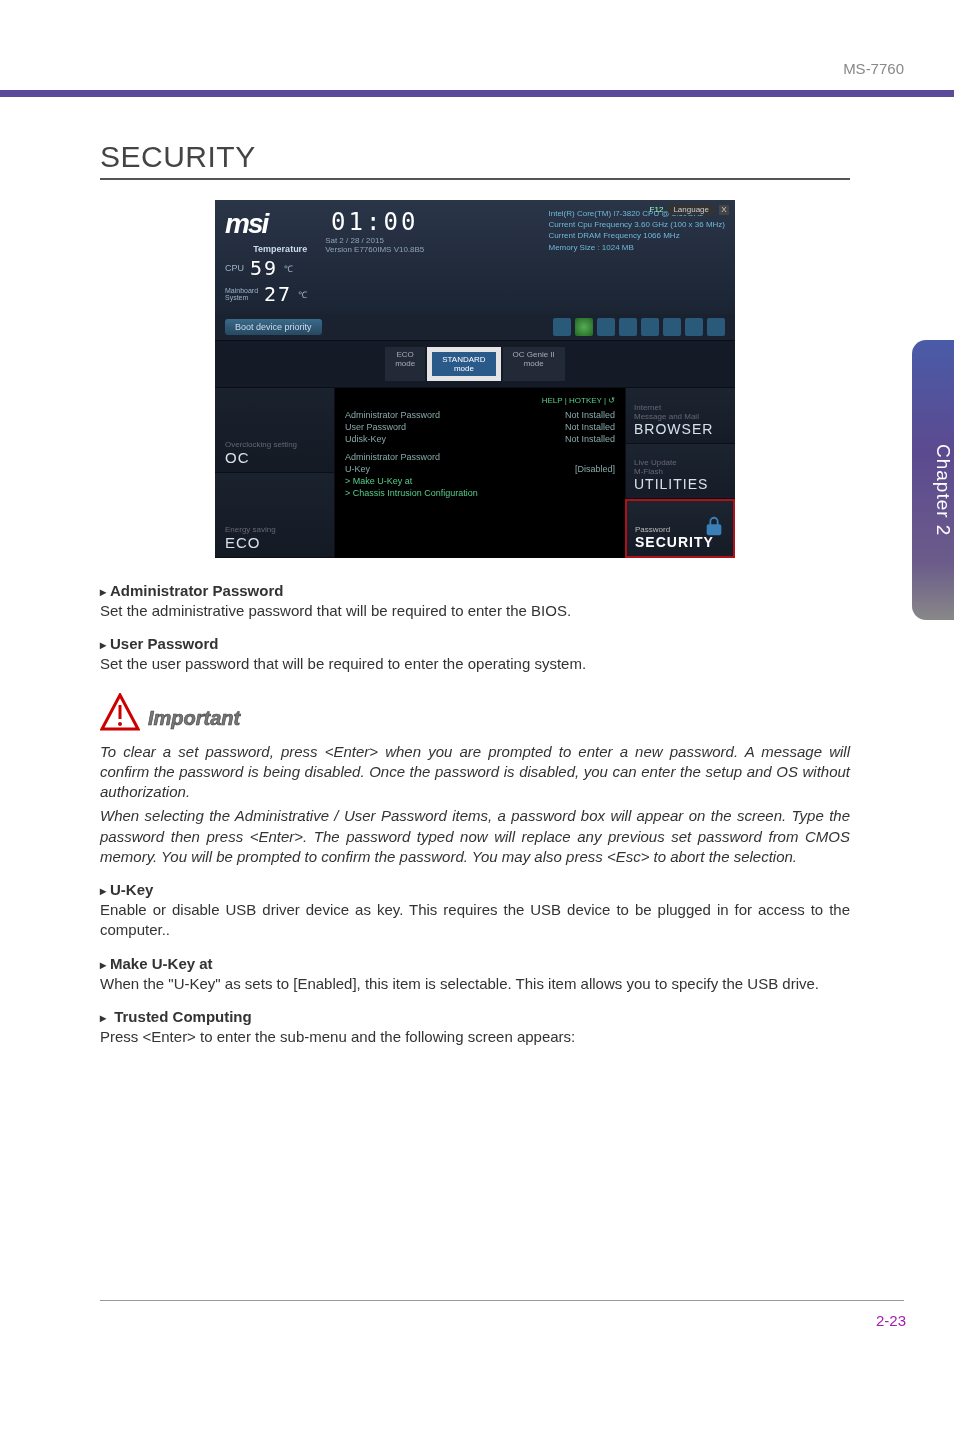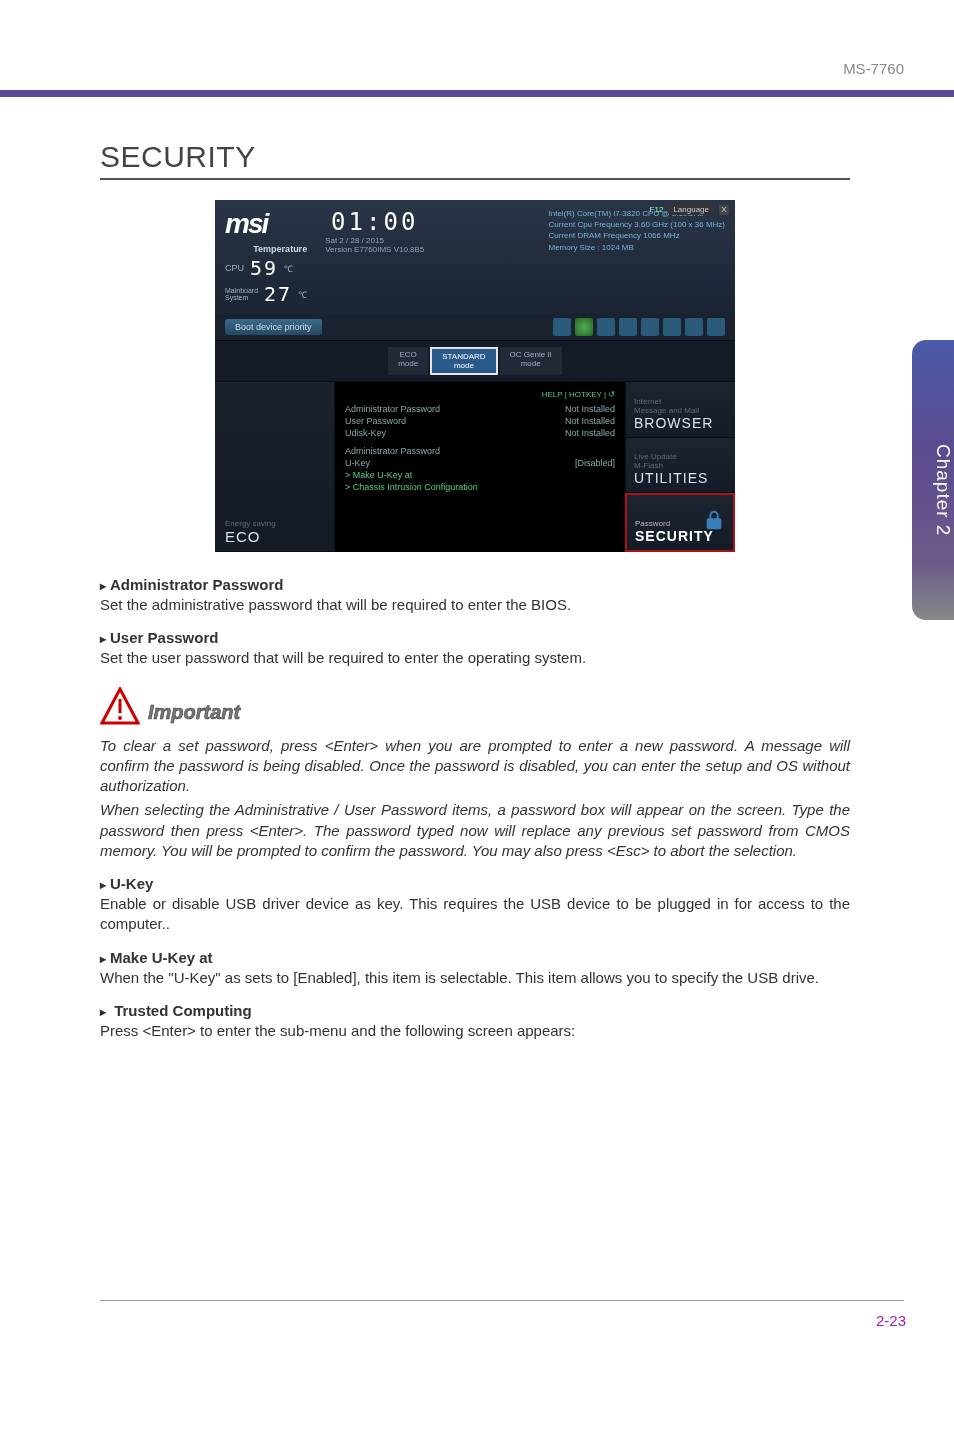--- a/index.html
+++ b/index.html
@@ -96,21 +96,21 @@
   .lang-pill { background:#333; color:#ccc; font-size:8px; padding:1px 6px; border-radius:6px; }
   .x-btn { background:#444; color:#ccc; font-size:8px; width:10px; height:10px; display:flex; align-items:center; justify-content:center;}
   .boot-row {
     display:flex; align-items:center; background:#1a2230; padding:4px 10px;
   }
   .boot-btn { background: linear-gradient(#3a6a8a,#274860); color:#cde; font-size:9px; padding:3px 10px; border-radius:3px;}
   .boot-icons { display:flex; gap:4px; margin-left:auto;}
   .biosq { width:18px; height:18px; background:#2a5a7a; display:inline-block; border-radius:2px;}
   .mode-row { display:flex; justify-content:center; gap:2px; padding:6px 0; background:#141a26; border-top:1px solid #0a0e16; border-bottom:1px solid #0a0e16; }
   .mode-tab { background:#222a38; color:#aab; font-size:8px; padding:3px 10px; }
-  .mode-tab.active { background:#2a5a8a; color:#fff; border:2px solid #e5e5e5; }
+  .mode-tab.active { background:#2a5a8a; color:#fff; border:5px solid #e5e5e5; }
   .bios-main { display:flex; min-height:170px; }
   .left-nav { width:120px; display:flex; flex-direction:column; }
   .left-tile { flex:1; padding:10px 8px 6px 10px; display:flex; flex-direction:column; justify-content:flex-end; border-right:1px solid #0a0e16; border-bottom:1px solid #0a0e16; background:linear-gradient(#1a222e,#141a24);}
   .left-tile .sub { font-size:8px; color:#667; }
   .left-tile .lab { font-size:15px; color:#d8e2ec; letter-spacing:1px; }
   .center-panel { flex:1; padding:8px 10px; font-size:9px; background:#000000;}
   .help-line { text-align:right; color:#5c8; font-size:8px; margin-bottom:4px;}
   .cfg-row { display:flex; justify-content:space-between; color:#8aa; padding:1px 0;}
   .cfg-row.green { color:#5c8; }
   .right-nav { width:110px; display:flex; flex-direction:column;}
@@ -200,20 +200,24 @@
       <div class="mode-tab" style="white-space:pre-line;text-align:center;">ECO
 mode</div>
       <div class="mode-tab active" style="white-space:pre-line;text-align:center;">STANDARD
 mode</div>
       <div class="mode-tab" style="white-space:pre-line;text-align:center;">OC Genie II
 mode</div>
     </div>
     <div class="bios-main">
       <div class="left-nav">
         <div class="left-tile">
+          <div class="sub">Overclocking setting</div>
+          <div class="lab">OC</div>
+        </div>
+        <div class="left-tile">
           <div class="sub">Energy saving</div>
           <div class="lab">ECO</div>
         </div>
       </div>
       <div class="center-panel">
         <div class="help-line">HELP | HOTKEY | ↺</div>
         <div class="cfg-row">
             <span>Administrator Password</span>
             <span>Not Installed</span>
           </div>

